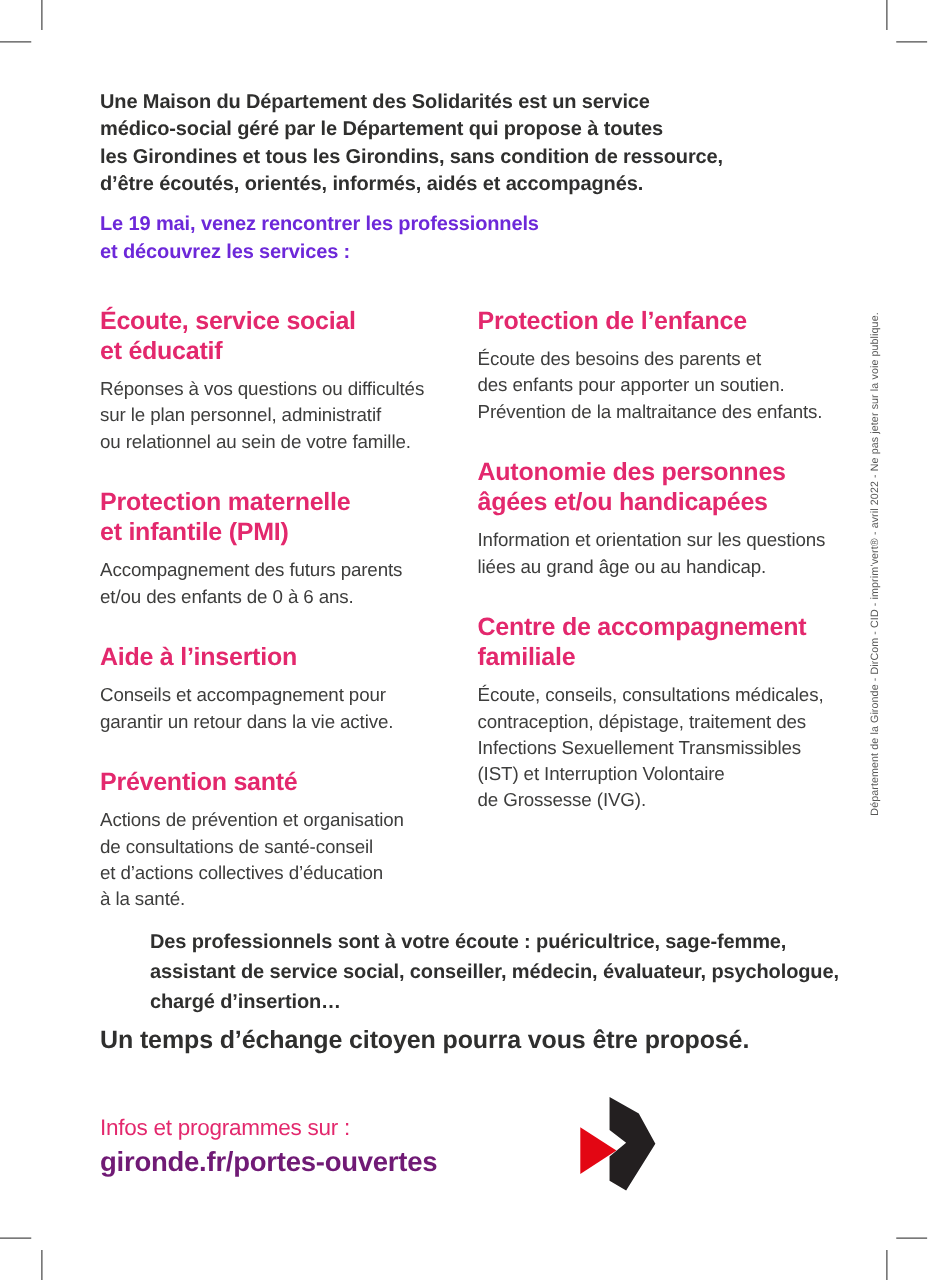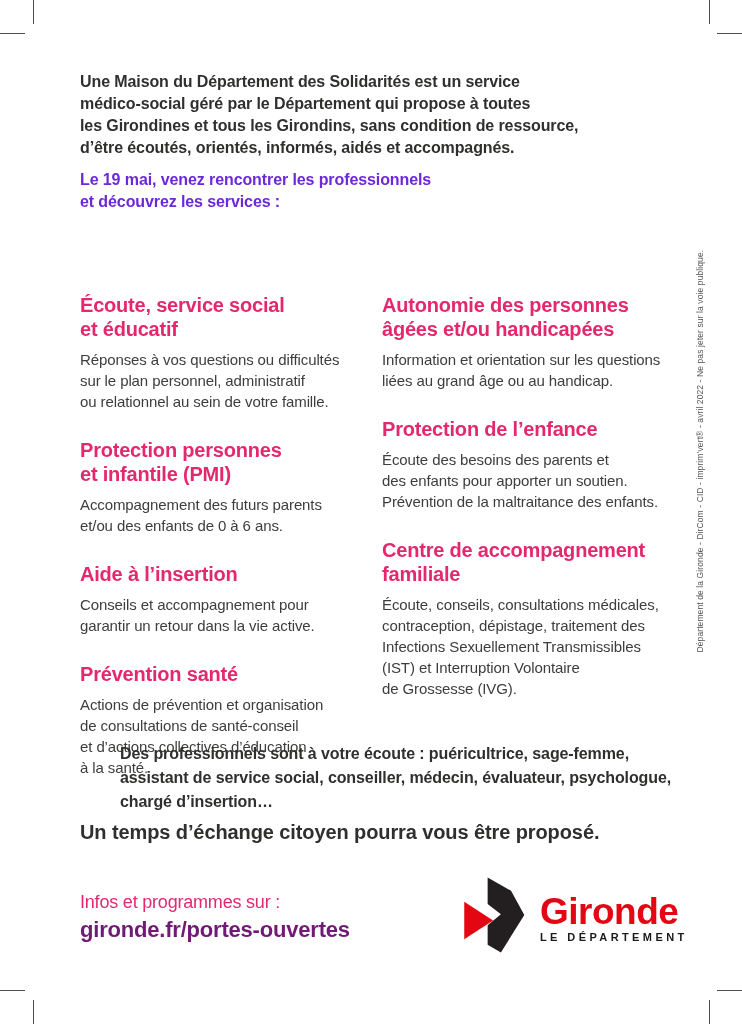--- a/index.html
+++ b/index.html
@@ -49,21 +49,21 @@
     color: #6d28d9;
     letter-spacing: -0.1px;
   }
 
   .columns {
     position: absolute;
     left: 80px; top: 245px;
     width: 600px;
     display: flex;
   }
-  .col { width: 302px; margin-top: 48px; }
+  .col { width: 302px; }
   .col.right { width: 298px; }
   .service { margin-bottom: 26px; }
   .service-title {
     font-size: 20px;
     font-weight: bold;
     line-height: 24px;
     color: #e3286d;
     letter-spacing: -0.2px;
     margin-bottom: 8px;
   }
@@ -177,50 +177,50 @@
   <div class="columns">
     <div class="col left">
       <div class="service">
         <h2 class="service-title prewrap">Écoute, service social
 et éducatif</h2>
         <p class="service-desc prewrap">Réponses à vos questions ou difficultés
 sur le plan personnel, administratif
 ou relationnel au sein de votre famille.</p>
       </div>
       <div class="service">
-        <h2 class="service-title prewrap">Protection personnes
+        <h2 class="service-title prewrap">Protection maternelle
 et infantile (PMI)</h2>
         <p class="service-desc prewrap">Accompagnement des futurs parents
 et/ou des enfants de 0 à 6 ans.</p>
       </div>
       <div class="service">
         <h2 class="service-title prewrap">Aide à l’insertion</h2>
         <p class="service-desc prewrap">Conseils et accompagnement pour
 garantir un retour dans la vie active.</p>
       </div>
       <div class="service">
         <h2 class="service-title prewrap">Prévention santé</h2>
         <p class="service-desc prewrap">Actions de prévention et organisation
 de consultations de santé-conseil
 et d’actions collectives d’éducation
 à la santé.</p>
       </div>
     </div>
     <div class="col right">
       <div class="service">
+        <h2 class="service-title prewrap">Protection de l’enfance</h2>
+        <p class="service-desc prewrap">Écoute des besoins des parents et
+des enfants pour apporter un soutien.
+Prévention de la maltraitance des enfants.</p>
+      </div>
+      <div class="service">
         <h2 class="service-title prewrap">Autonomie des personnes
 âgées et/ou handicapées</h2>
         <p class="service-desc prewrap">Information et orientation sur les questions
 liées au grand âge ou au handicap.</p>
-      </div>
-      <div class="service">
-        <h2 class="service-title prewrap">Protection de l’enfance</h2>
-        <p class="service-desc prewrap">Écoute des besoins des parents et
-des enfants pour apporter un soutien.
-Prévention de la maltraitance des enfants.</p>
       </div>
       <div class="service">
         <h2 class="service-title prewrap">Centre de accompagnement
 familiale</h2>
         <p class="service-desc prewrap">Écoute, conseils, consultations médicales,
 contraception, dépistage, traitement des
 Infections Sexuellement Transmissibles
 (IST) et Interruption Volontaire
 de Grossesse (IVG).</p>
       </div>
@@ -235,21 +235,17 @@
   <div class="footer-info">
     <div class="label">Infos et programmes sur :</div>
     <div class="website">gironde.fr/portes-ouvertes</div>
   </div>
 
   <div class="logo">
     <svg class="logo-mark" viewBox="0 0 100 100" xmlns="http://www.w3.org/2000/svg" aria-hidden="true">
       <polygon points="38,2 68,19 85,50 55,98 38,88 38,63 55,49 38,36" fill="#231f20"></polygon>
       <polygon points="8,33 45,57 8,81" fill="#e30613"></polygon>
     </svg>
-    <div class="logo-text">
-      <div class="logo-name">Gironde</div>
-      <div class="logo-sub">LE DÉPARTEMENT</div>
-    </div>
   </div>
 
   <div class="imprint">Département de la Gironde - DirCom - CID - imprim’vert® - avril 2022 - Ne pas jeter sur la voie publique.</div>
 
 </div>
 
 </body></html>

